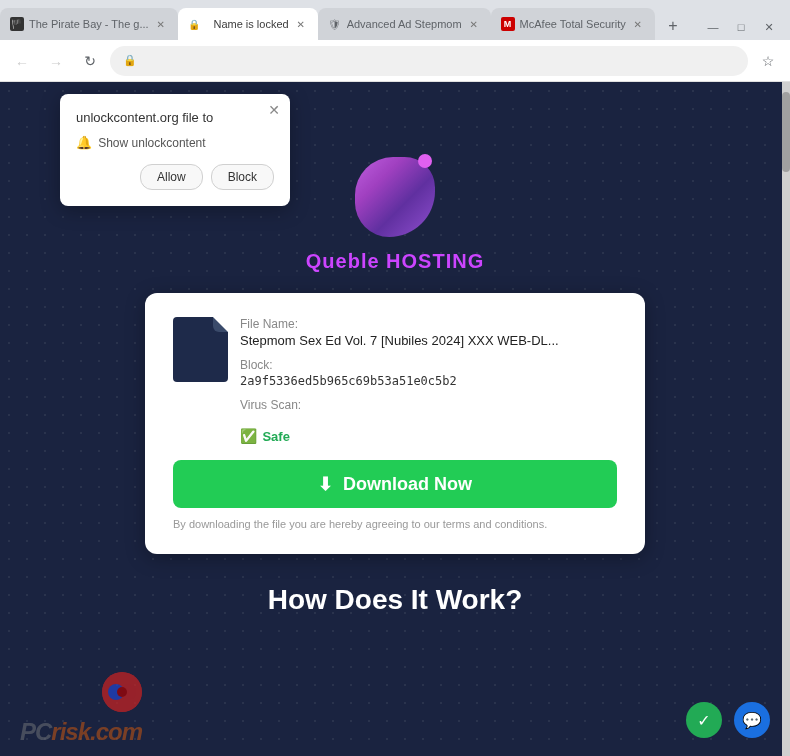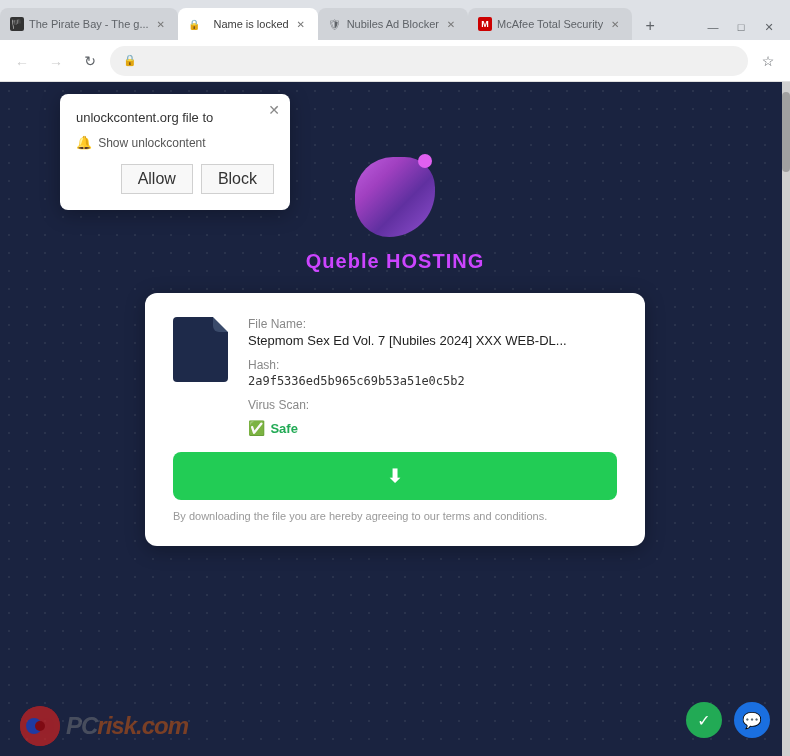--- a/index.html
+++ b/index.html
@@ -41,56 +41,56 @@
       background-size: 18px 18px;
       pointer-events: none;
     }
 
     
     .notification-popup { position: absolute; top: 12px; left: 60px; background: #fff; border-radius: 8px; padding: 16px; width: 230px; box-shadow: 0 4px 20px rgba(0,0,0,0.3); z-index: 100; }
     .notif-title { font-size: 13px; font-weight: 500; color: #333; margin-bottom: 10px; }
     .notif-row { display: flex; align-items: center; gap: 6px; font-size: 12px; color: #555; margin-bottom: 14px; }
     .notif-bell { font-size: 13px; }
     .notif-buttons { display: flex; gap: 8px; justify-content: flex-end; }
-    .notif-btn { padding: 5px 16px; border-radius: 0; font-size: 16px; border: 1px solid #d0d0d0; background: #f8f8f8; cursor: pointer; color: #333; }
+    .notif-btn { padding: 5px 16px; border-radius: 12px; font-size: 12px; border: 1px solid #d0d0d0; background: #f8f8f8; cursor: pointer; color: #333; }
     .notif-close { position: absolute; top: 8px; right: 10px; font-size: 14px; color: #888; cursor: pointer; background: none; border: none; }
 
     
     .logo-section { display: flex; flex-direction: column; align-items: center; margin-top: 70px; margin-bottom: 20px; }
     .logo-blob { width: 90px; height: 90px; position: relative; }
     .blob-main { width: 80px; height: 80px; background: linear-gradient(135deg, #c060e0 0%, #a040c0 30%, #6030a0 60%, #9050d0 100%); border-radius: 50% 40% 60% 45%; position: absolute; top: 5px; left: 5px; }
     .blob-dot { width: 14px; height: 14px; background: #e060f0; border-radius: 50%; position: absolute; top: 2px; right: 8px; }
     .logo-text { font-size: 20px; font-weight: 700; color: #cc44ff; margin-top: 8px; letter-spacing: 1px; }
 
     
     .file-card { background: #ffffff; border-radius: 12px; padding: 24px 28px; width: 500px; margin: 0 auto; box-shadow: 0 4px 20px rgba(0,0,0,0.3); position: relative; z-index: 1; }
-    .file-info-row { display: flex; gap: 20px; align-items: flex-start; margin-bottom: 16px; }
+    .file-info-row { display: flex; gap: 12px; align-items: flex-start; margin-bottom: 16px; }
     .file-icon { width: 55px; height: 65px; background: #1e2a4a; border-radius: 4px 12px 4px 4px; position: relative; flex-shrink: 0; }
     .file-icon::before { content: ''; position: absolute; top: 0; right: 0; width: 15px; height: 15px; background: #3a4a6a; border-radius: 0 0 0 6px; }
     .file-icon::after { content: ''; position: absolute; top: 0; right: 0; width: 0; height: 0; border-style: solid; border-width: 0 15px 15px 0; border-color: transparent #fff transparent transparent; }
     .file-details { flex: 1; }
     .file-label { font-size: 12px; color: #888; margin-bottom: 2px; }
     .file-name { font-size: 13px; font-weight: 400; color: #222; margin-bottom: 10px; }
     .hash-label { font-size: 12px; color: #888; margin-bottom: 2px; }
     .hash-value { font-size: 12px; color: #333; margin-bottom: 10px; font-family: monospace; }
-    .virus-label { font-size: 12px; color: #888; margin-bottom: 8px; }
+    .virus-label { font-size: 12px; color: #888; margin-bottom: 16px; }
     .virus-status { display: flex; align-items: center; gap: 5px; font-size: 13px; font-weight: 700; color: #22aa55; }
     .check-icon { font-size: 14px; }
 
     
     .download-btn { width: 100%; height: 48px; background: #22cc55; border: none; border-radius: 8px; font-size: 18px; font-weight: 700; color: #fff; cursor: pointer; display: flex; align-items: center; justify-content: center; gap: 10px; margin-top: 16px; margin-bottom: 10px; }
     .download-arrow { font-size: 18px; }
     .terms-text { font-size: 11px; color: #999; text-align: left; }
 
     
     .how-section { display: flex; justify-content: center; margin-top: 30px; width: 100%; padding: 0 40px; position: relative; z-index: 1; }
     .how-title { font-size: 28px; font-weight: 700; color: #fff; }
 
     
-    .pcrisk-watermark { position: absolute; bottom: 10px; left: 20px; display: flex; align-items: center; gap: 6px; opacity: 0.7; z-index: 2; }
+    .pcrisk-watermark { position: absolute; bottom: 10px; left: 20px; display: flex; align-items: flex-end; gap: 6px; opacity: 0.7; z-index: 2; flex-direction: column; }
     .pcrisk-logo { width: 40px; height: 40px; background: #cc2222; border-radius: 50%; display: flex; align-items: center; justify-content: center; font-size: 10px; font-weight: bold; color: #fff; flex-shrink: 0; overflow: hidden; }
     .pcrisk-text { font-size: 24px; font-style: italic; font-weight: 900; color: #555; opacity: 0.6; letter-spacing: -1px; }
     .pcrisk-text span { color: #ff6600; }
 
     
     .bottom-right { position: absolute; bottom: 18px; right: 20px; display: flex; gap: 12px; z-index: 2; }
     .bottom-icon { width: 36px; height: 36px; border-radius: 50%; display: flex; align-items: center; justify-content: center; font-size: 16px; cursor: pointer; }
     .check-circle { background: #22aa55; color: #fff; }
     .chat-circle { background: #1a6fe0; color: #fff; }
 
@@ -112,21 +112,21 @@
     </div>
 
     <div class="tab active">
       <div class="tab-favicon" style="font-size:10px; display:flex; align-items:center; justify-content:center;">🔒</div>
       <span class="tab-title">Name is locked</span>
       <div class="tab-close">✕</div>
     </div>
 
     <div class="tab inactive">
       <div class="tab-favicon" style="font-size:10px; display:flex; align-items:center; justify-content:center;">🛡</div>
-      <span class="tab-title">Nubiles Ad Blocker</span>
+      <span class="tab-title">Advanced Ad Stepmom</span>
       <div class="tab-close">✕</div>
     </div>
 
     <div class="tab inactive">
       <div class="tab-favicon" style="background:#c00; color:#fff; font-size:9px; font-weight:bold; display:flex; align-items:center; justify-content:center; border-radius:2px;">M</div>
       <span class="tab-title">McAfee Total Security</span>
       <div class="tab-close">✕</div>
     </div>
     <div class="tab-add">+</div>
     <div class="window-controls">
@@ -169,35 +169,39 @@
       </div>
       <div class="logo-text">Queble HOSTING</div>
     </div>
 
     <div class="file-card">
       <div class="file-info-row">
         <div class="file-icon"></div>
         <div class="file-details">
           <div class="file-label">File Name:</div>
           <div class="file-name">Stepmom Sex Ed Vol. 7 [Nubiles 2024] XXX WEB-DL...</div>
-          <div class="hash-label">Hash:</div>
+          <div class="hash-label">Block:</div>
           <div class="hash-value">2a9f5336ed5b965c69b53a51e0c5b2</div>
           <div class="virus-label">Virus Scan:</div>
           <div class="virus-status">
             <span class="check-icon">✅</span>
             <span>Safe</span>
           </div>
         </div>
       </div>
       <button class="download-btn">
         <span class="download-arrow">⬇</span>
+        <span>Download Now</span>
       </button>
       <div class="terms-text">By downloading the file you are hereby agreeing to our terms and conditions.</div>
     </div>
 
+    <div class="how-section">
+      <div class="how-title">How Does It Work?</div>
+    </div>
 
     <div class="pcrisk-watermark">
       <div class="pcrisk-logo">
         <svg width="40" height="40" viewBox="0 0 40 40">
           <circle cx="20" cy="20" r="20" fill="#cc2222"></circle>
           <circle cx="14" cy="20" r="8" fill="#2244cc"></circle>
           <circle cx="26" cy="20" r="8" fill="#cc2222" opacity="0.8"></circle>
           <circle cx="20" cy="20" r="5" fill="#aa0000"></circle>
         </svg>
       </div>

